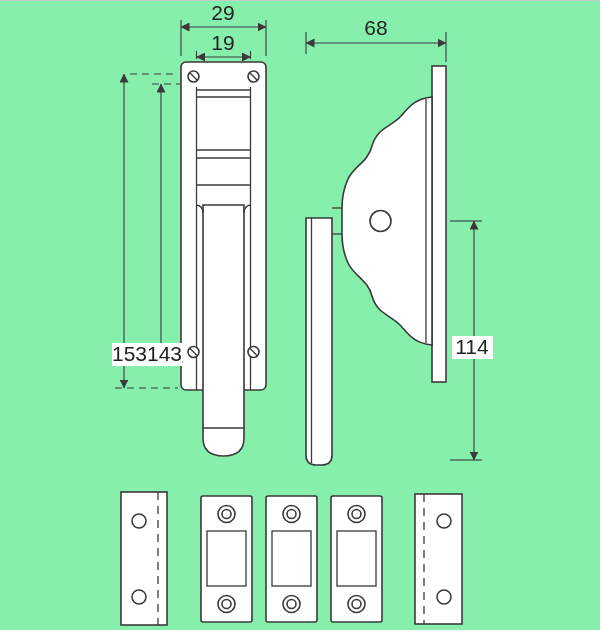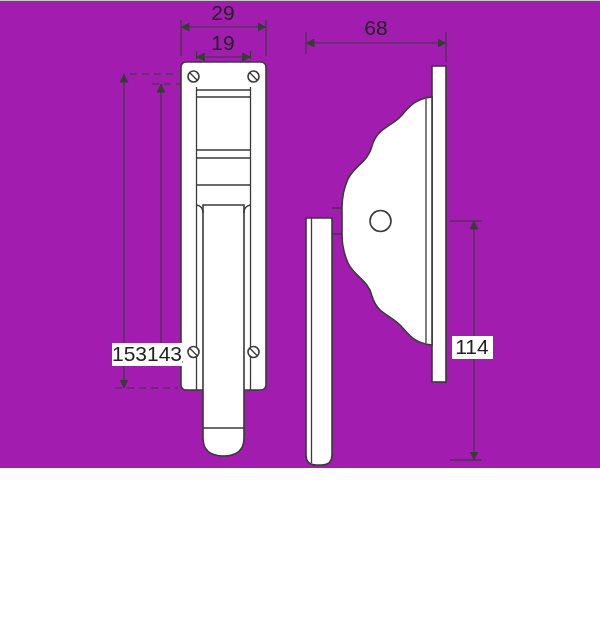--- a/index.html
+++ b/index.html
@@ -1,16 +1,16 @@
 <!DOCTYPE html>
 <html><head>
 <meta charset="utf-8">
 <style>
   html,body{margin:0;padding:0;background:#ffffff;}
-  .page{position:relative;width:600px;height:468px;background:#a21caf;overflow:hidden;
+  .page{position:relative;width:600px;height:630px;background:#86efac;overflow:hidden;
         font-family:"Liberation Sans", sans-serif;}
   svg{display:block;}
   .obj{fill:#ffffff;stroke:#3a3a3a;stroke-width:1.6;}
   .det{fill:none;stroke:#3a3a3a;stroke-width:1.3;}
   .hole{fill:#ffffff;stroke:#3a3a3a;stroke-width:1.6;}
   .dim{stroke:#3a3a3a;stroke-width:1.1;fill:none;}
   .ext{stroke:#3a3a3a;stroke-width:1.1;fill:none;}
   .dash{stroke:#3a3a3a;stroke-width:1.1;fill:none;stroke-dasharray:7 5;}
   .fold{stroke:#3a3a3a;stroke-width:1.3;fill:none;stroke-dasharray:8 6;}
   .dimtext{font-family:"Liberation Sans", sans-serif;font-size:21px;fill:#222222;text-anchor:middle;}

